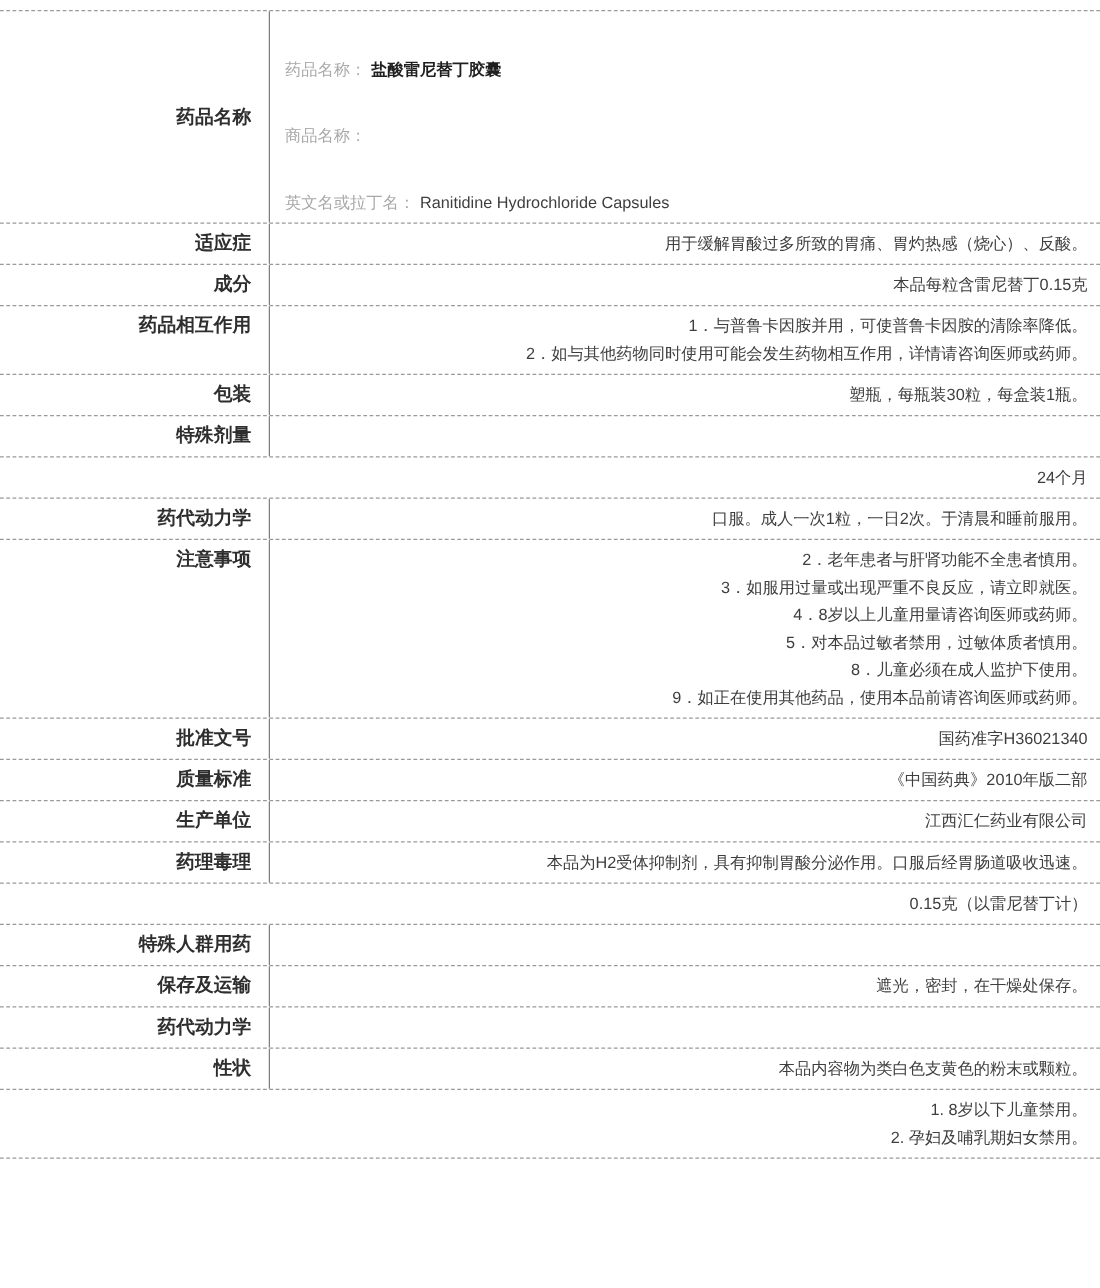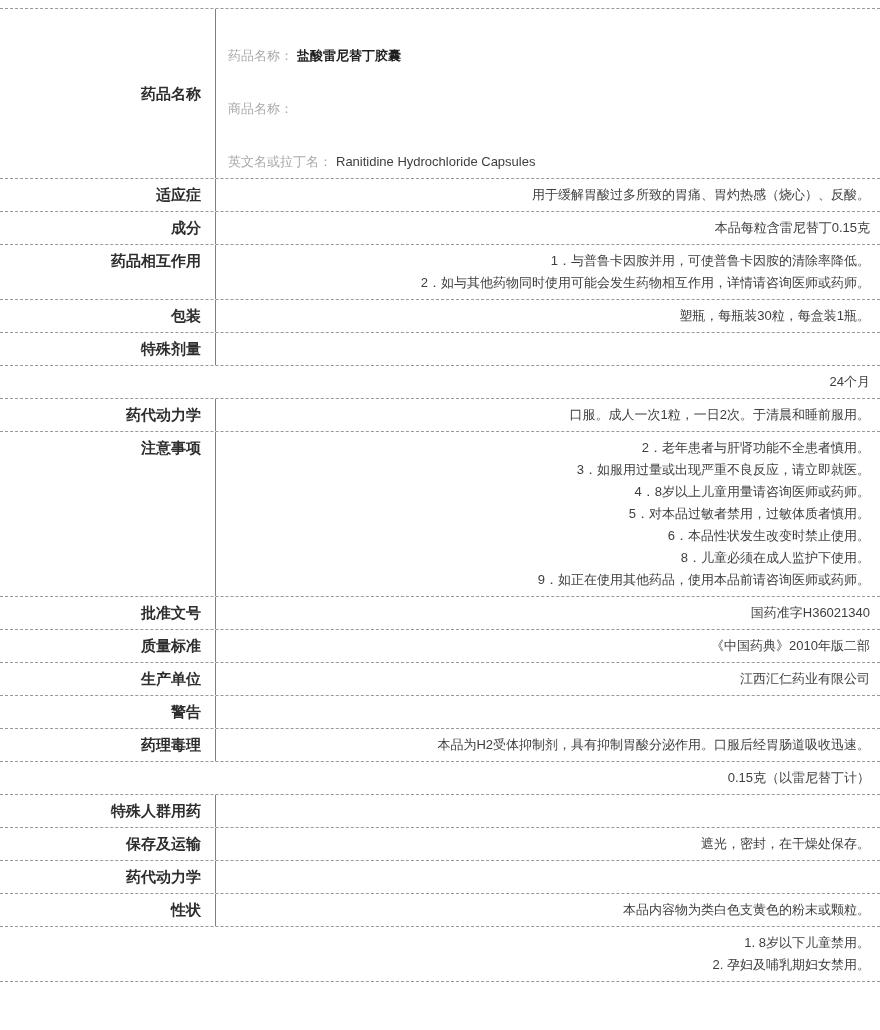--- a/index.html
+++ b/index.html
@@ -139,21 +139,20 @@
     </div>
     <div class="row">
       <div class="label-cell">
         <span class="label">注意事项</span>
       </div>
       <div class="content-cell">
         <div class="text-line">2．老年患者与肝肾功能不全患者慎用。</div>
         <div class="text-line">3．如服用过量或出现严重不良反应，请立即就医。</div>
         <div class="text-line">4．8岁以上儿童用量请咨询医师或药师。</div>
         <div class="text-line">5．对本品过敏者禁用，过敏体质者慎用。</div>
-        <div class="text-line">6．本品性状发生改变时禁止使用。</div>
         <div class="text-line">8．儿童必须在成人监护下使用。</div>
         <div class="text-line">9．如正在使用其他药品，使用本品前请咨询医师或药师。</div>
       </div>
     </div>
     <div class="row">
       <div class="label-cell">
         <span class="label">批准文号</span>
       </div>
       <div class="content-cell">
         <div class="text-line">国药准字H36021340</div>
@@ -167,26 +166,20 @@
         <div class="text-line">《中国药典》2010年版二部</div>
       </div>
     </div>
     <div class="row">
       <div class="label-cell">
         <span class="label">生产单位</span>
       </div>
       <div class="content-cell">
         <div class="text-line">江西汇仁药业有限公司</div>
       </div>
-    </div>
-    <div class="row">
-      <div class="label-cell">
-        <span class="label">警告</span>
-      </div>
-      <div class="content-cell"></div>
     </div>
     <div class="row">
       <div class="label-cell">
         <span class="label">药理毒理</span>
       </div>
       <div class="content-cell">
         <div class="text-line">本品为H2受体抑制剂，具有抑制胃酸分泌作用。口服后经胃肠道吸收迅速。</div>
       </div>
     </div>
     <div class="row">

